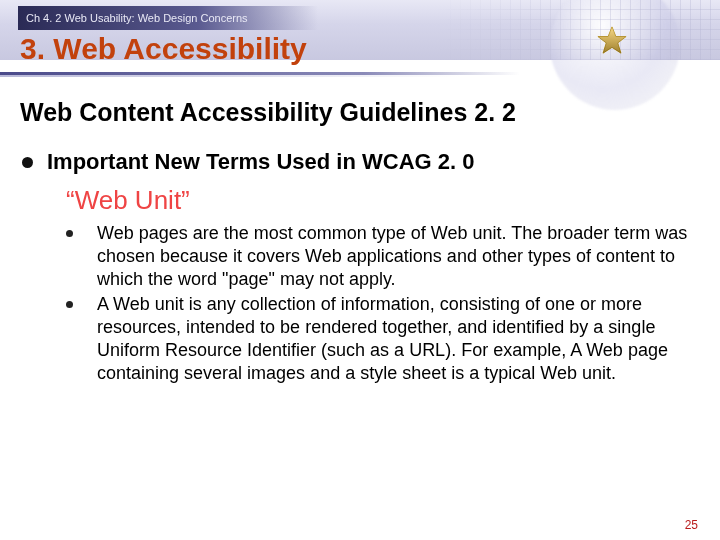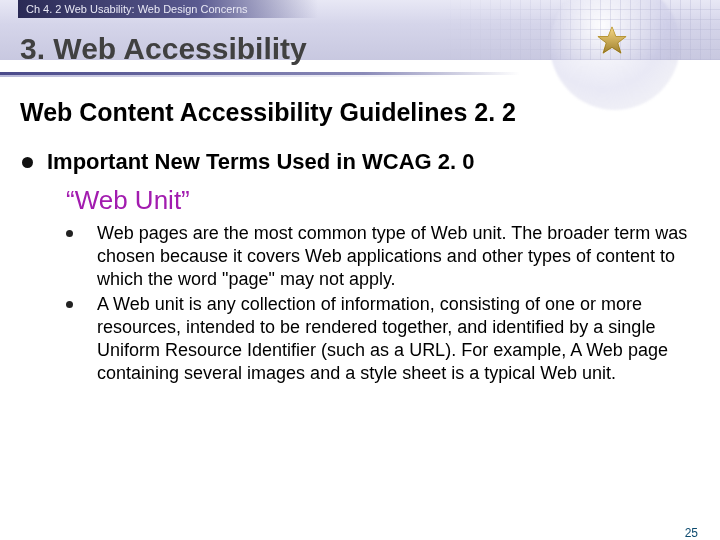--- a/index.html
+++ b/index.html
@@ -33,22 +33,22 @@
     position: absolute;
     right: 0; top: 0; bottom: 0; width: 280px;
     background:
       repeating-linear-gradient(90deg, rgba(180,180,210,0.35) 0 1px, transparent 1px 10px),
       repeating-linear-gradient(0deg, rgba(180,180,210,0.35) 0 1px, transparent 1px 10px);
     mask-image: linear-gradient(90deg, transparent, #000 60%);
     -webkit-mask-image: linear-gradient(90deg, transparent, #000 60%);
   }
   .dark-strip {
     position: absolute;
-    top: 0; left: 18px;
-    height: 18px; width: 300px;
+    top: 6px; left: 18px;
+    height: 24px; width: 300px;
     background: linear-gradient(90deg, #2a2a55, #5a5a90 60%, rgba(120,120,170,0) 100%);
     display: flex;
     align-items: center;
     padding-left: 8px;
     z-index: 2;
   }
   .dark-strip .chapter {
     color: #e8e8f5;
     font-size: 11px;
     white-space: nowrap;
@@ -61,21 +61,21 @@
   }
   .star-icon svg { width: 32px; height: 32px; display:block; }
   .title-row {
     position: absolute;
     top: 32px; left: 20px;
     z-index: 2;
   }
   .title-text {
     font-size: 30px;
     font-weight: bold;
-    color: #404040;
+    color: #c2410c;
   }
   .underline {
     position: absolute;
     top: 72px; left: 0;
     width: 720px;
     height: 6px;
     z-index: 2;
   }
   .underline .bar1 {
     position: absolute; left: 0; top: 0; height: 3px; width: 520px;
@@ -108,21 +108,21 @@
     background: #111;
     flex: 0 0 auto;
   }
   .h2text {
     font-size: 22px;
     font-weight: bold;
     color: #000;
   }
   .defn {
     font-size: 26px;
-    color: #a21caf;
+    color: #ef4444;
     margin-left: 46px;
     margin-bottom: 6px;
   }
   .sub-list {
     margin-left: 46px;
     margin-right: 4px;
   }
   .sub-item {
     display: flex;
     gap: 24px;
@@ -134,24 +134,24 @@
     flex: 0 0 auto;
     margin-top: 8px;
   }
   .sub-text {
     font-size: 18px;
     line-height: 1.28;
     color: #000;
   }
   .page-num {
     position: absolute;
-    bottom: 0;
+    bottom: 8px;
     right: 22px;
     font-size: 12px;
-    color: #0c4a6e;
+    color: #b91c1c;
     z-index: 2;
   }
 </style>
 </head>
 <body>
 
 <div class="header-bg"></div>
 
 <div class="dark-strip">
   <span class="chapter">Ch 4. 2 Web Usability: Web Design Concerns</span>

